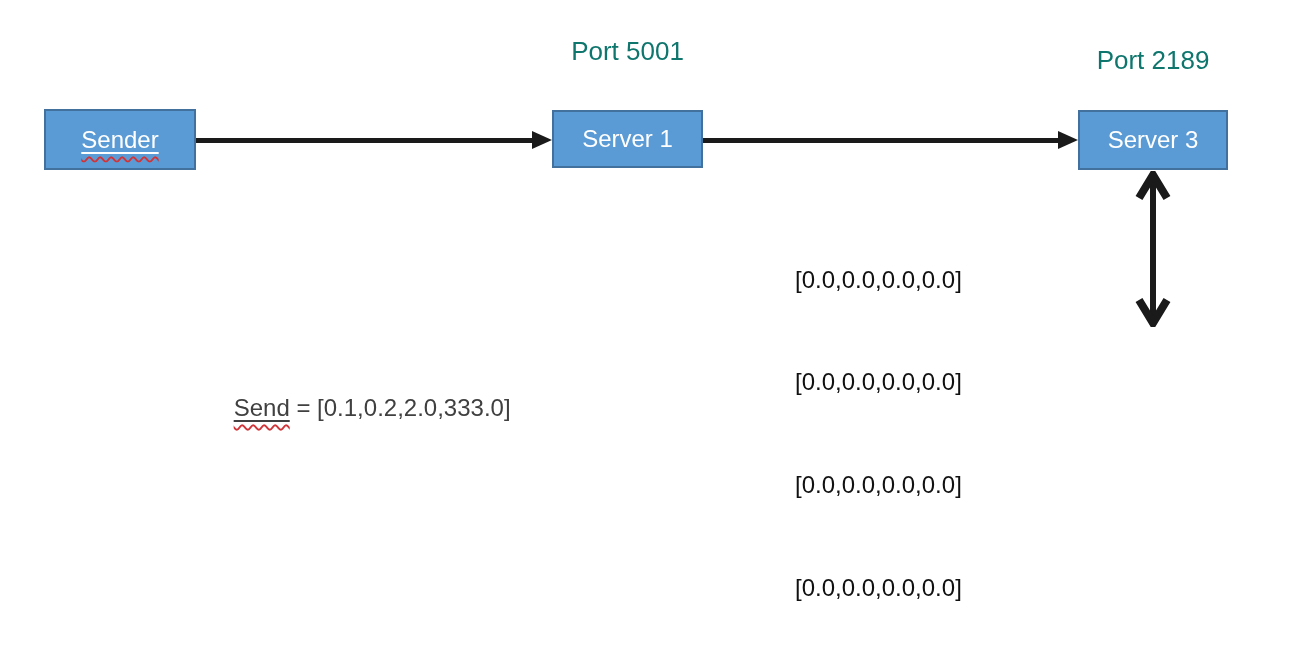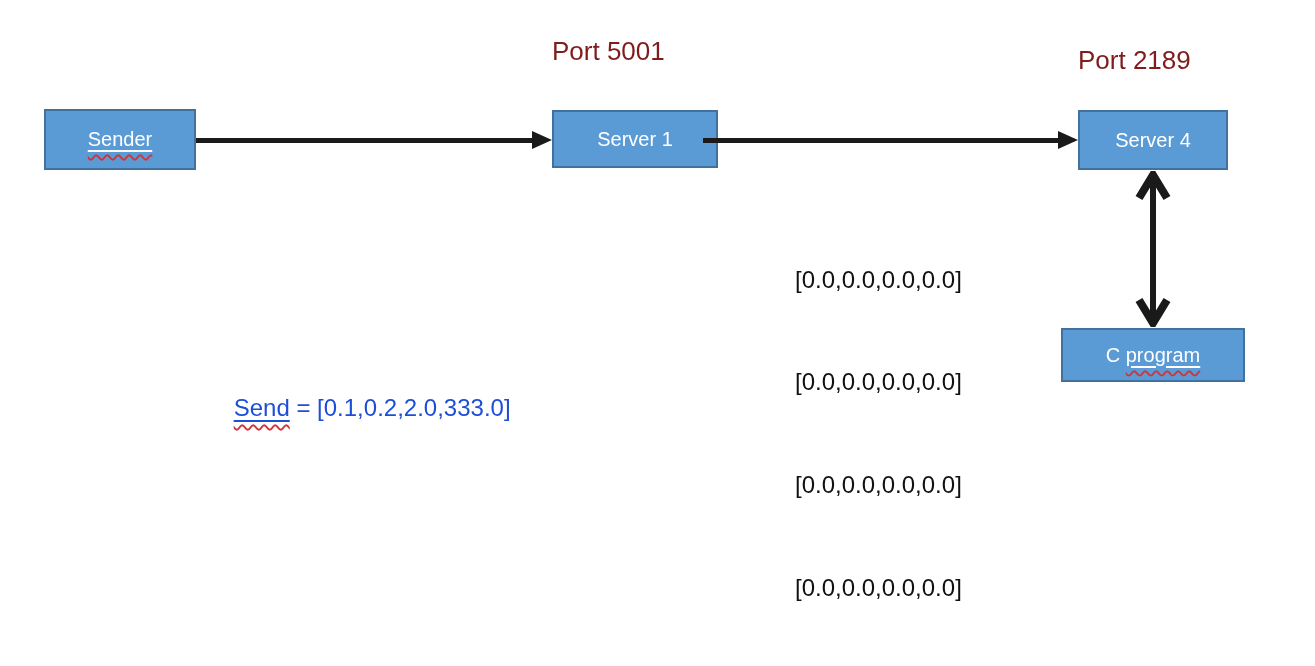--- a/index.html
+++ b/index.html
@@ -14,35 +14,35 @@
   }
   .node {
     position: absolute;
     box-sizing: border-box;
     background: var(--box_fill, #5b9bd5);
     border: 2px solid var(--box_border, #41719c);
     display: flex;
     align-items: center;
     justify-content: center;
     color: #ffffff;
-    font-size: 20px;
+    font-size: 24px;
     white-space: pre;
   }
   .port-label {
     position: absolute;
     font-size: 26px;
-    color: #7f1d1d;
-    text-align: left;
+    color: #0f766e;
+    text-align: center;
     white-space: nowrap;
     line-height: 30px;
   }
   .send-label {
     position: absolute;
     font-size: 24px;
-    color: #1d4ed8;
+    color: #404040;
     white-space: pre;
     line-height: 28px;
   }
   .output-column {
     position: absolute;
     font-size: 24px;
     line-height: 34.3px;
     color: #111111;
     white-space: pre;
   }
@@ -79,31 +79,28 @@
 
 <div class="canvas">
 
   <div class="port-label" style="left:552px; top:36px; width:151px;">Port 5001</div>
   <div class="port-label" style="left:1078px; top:45px; width:150px;">Port 2189</div>
 
   <div class="node" style="left:44px; top:109px; width:152px; height:61px;">
     <span class="misspelled"><span class="underlined">Sender</span></span>
   </div>
 
-  <div class="node" style="left:552px; top:110px; width:166px; height:58px;">
+  <div class="node" style="left:552px; top:110px; width:151px; height:58px;">
     <span>Server 1</span>
   </div>
 
   <div class="node" style="left:1078px; top:110px; width:150px; height:60px;">
-    <span>Server 4</span>
+    <span>Server 3</span>
   </div>
 
-  <div class="node" style="left:1061px; top:328px; width:184px; height:54px;">
-    <span><span>C </span><span class="misspelled"><span class="underlined">program</span></span></span>
-  </div>
 
   <div class="arrow-line" style="left:196px; top:138px; width:336px;"></div>
   <div class="arrow-head-right" style="left:532px; top:131px;"></div>
 
   <div class="arrow-line" style="left:703px; top:138px; width:355px;"></div>
   <div class="arrow-head-right" style="left:1058px; top:131px;"></div>
 
   <svg class="v-arrow" style="left:1128px; top:171px;" width="50" height="156" viewBox="0 0 50 156">
     <line x1="25" y1="8" x2="25" y2="148" stroke="#1a1a1a" stroke-width="6"></line>
     <polyline points="11,27 25,4 39,27" fill="none" stroke="#1a1a1a" stroke-width="8"></polyline>

